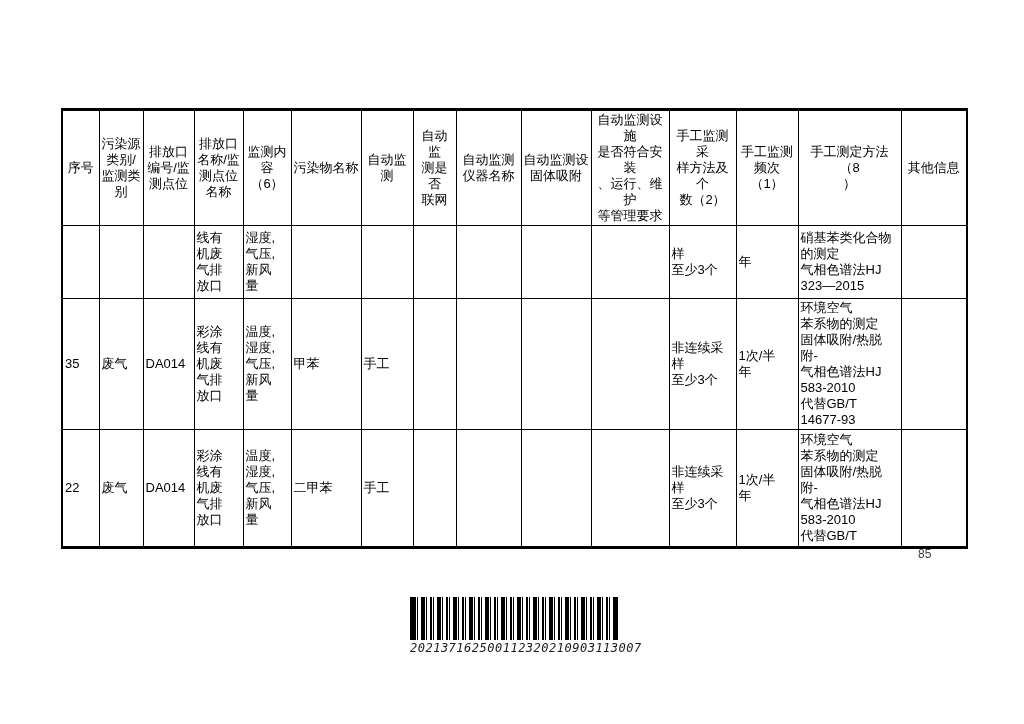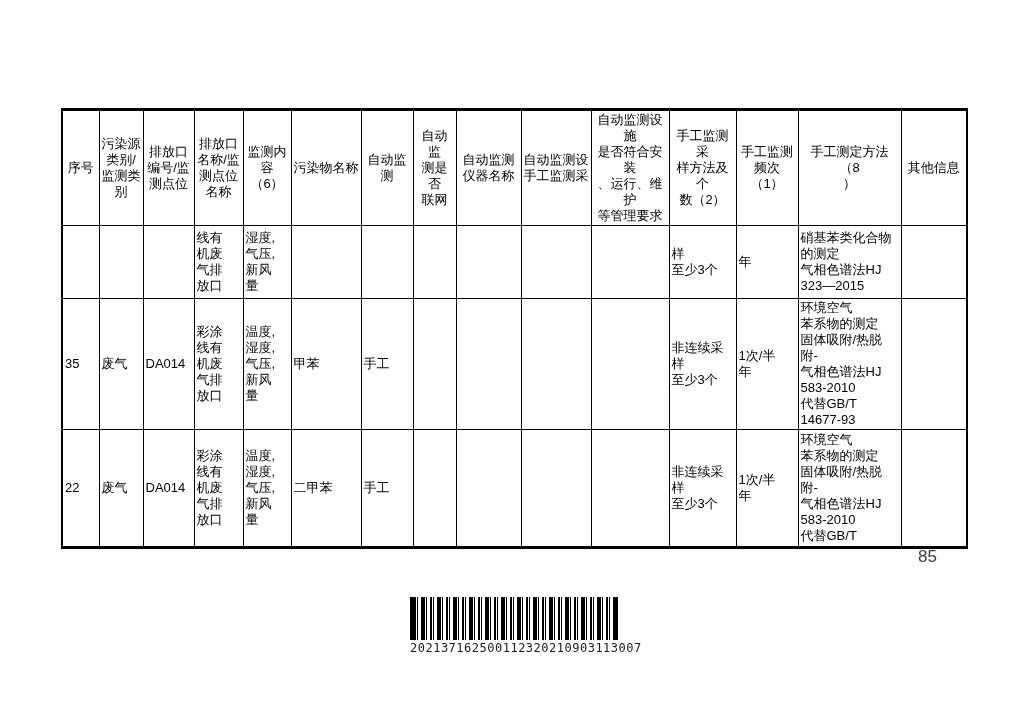--- a/index.html
+++ b/index.html
@@ -36,30 +36,31 @@
     padding: 1px 2px;
   }
   tr.header-row   { height: 68px; }
   tr.row-cont     { height: 73px; }
   tr.row-21       { height: 127px; }
   tr.row-22       { height: 118px; }
   .page-number {
     position: absolute;
     left: 918px;
     top: 547px;
-    font-size: 17px;
+    font-size: 12px;
     color: #3a3a3a;
     text-align: center;
   }
   .barcode-wrap {
     position: absolute;
     left: 410px;
     top: 597px;
     width: 190px;
     text-align: center;
+    font-style: italic;
   }
   .barcode-bars {
     width: 208px;
     height: 43px;
     border-left: 4px solid #000;
     border-right: 4px solid #000;
     background: repeating-linear-gradient(
       90deg,
       #000 0px,  #000 2px,
       #fff 2px,  #fff 3px,
@@ -120,21 +121,21 @@
         <th>监测内
 容（6）</th>
         <th>污染物名称</th>
         <th>自动监测</th>
         <th>自动监
 测是否
 联网</th>
         <th>自动监测
 仪器名称</th>
         <th>自动监测设
-手工监测采</th>
+固体吸附</th>
         <th>自动监测设施
 是否符合安装
 、运行、维护
 等管理要求</th>
         <th>手工监测采
 样方法及个
 数（2）</th>
         <th>手工监测
 频次（1）</th>
         <th>手工测定方法（8

